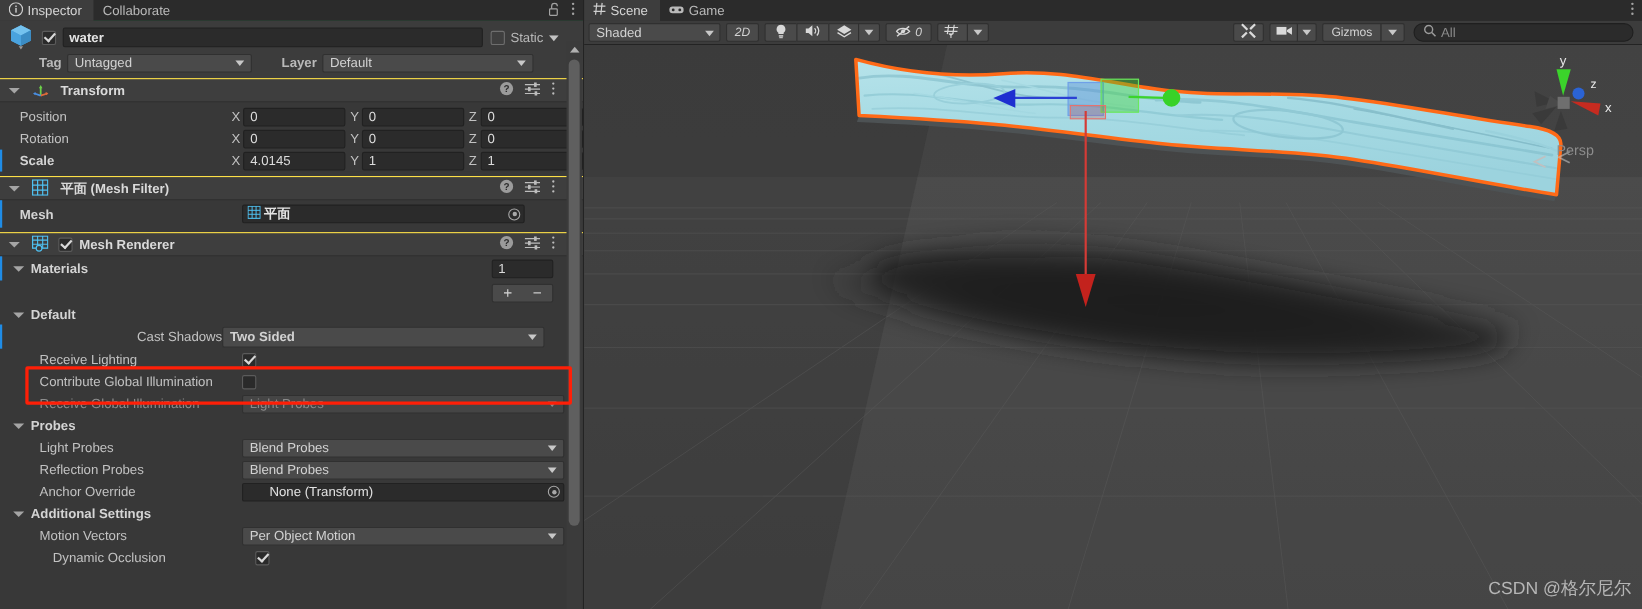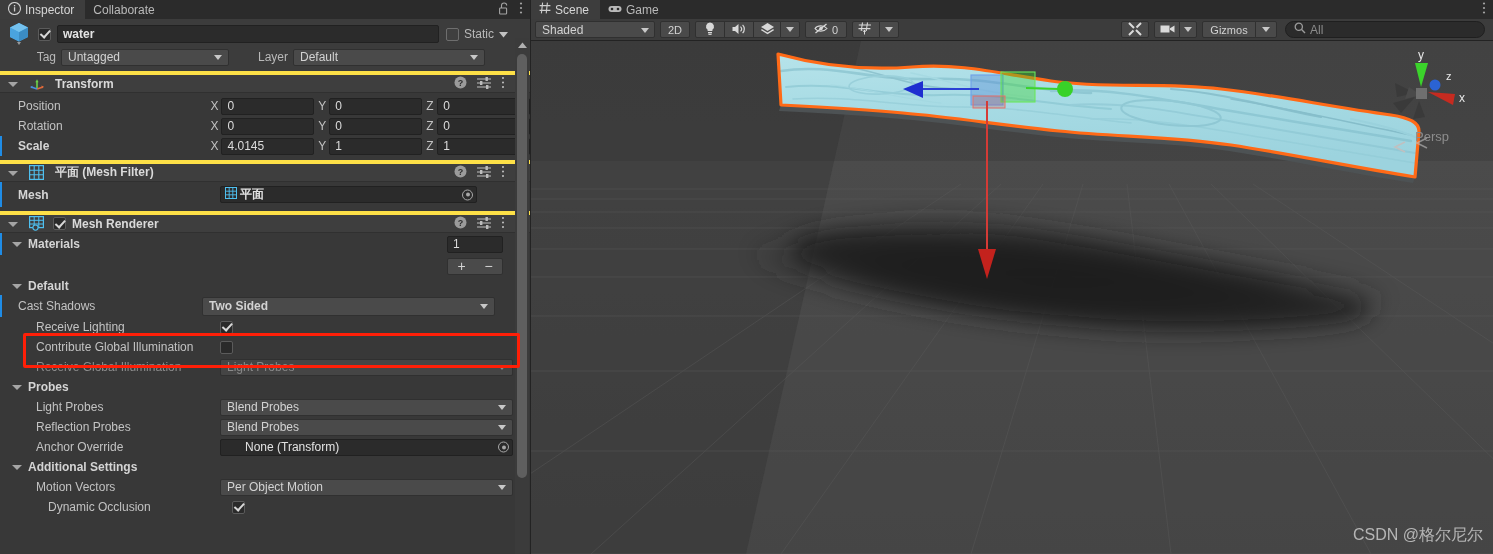--- a/index.html
+++ b/index.html
@@ -59,38 +59,38 @@
   .chk.light { background:#3f3f3f; border-color:#6e6e6e; }
   .name-field {
     flex: 1 1 auto; height: 18px; margin: 0 7px 0 6px;
     background: #2b2b2b; border: 1px solid #212121; border-radius: 2px;
     display: flex; align-items: center; padding: 0 5px;
     font-size: 12px; color: #e4e4e4; font-weight: bold;
   }
   .static-wrap { display: flex; align-items: center; gap: 5px; padding-right: 22px; }
   .static-label { font-size: 12px; color: #b9b9b9; }
   .obj-row2 { display: flex; align-items: center; height: 20px; padding: 0 22px 0 8px; gap: 5px; margin-top: 2px;}
-  .mini-label { font-size: 12px; color: #b9b9b9; }
+  .mini-label { font-size: 12px; color: #b9b9b9; font-weight: bold; }
   .dd {
     background: #4a4a4a; border: 1px solid #303030; border-radius: 2px;
     height: 17px; display: flex; align-items: center;
     padding: 0 16px 0 6px; font-size: 12px; color: #d2d2d2;
     position: relative;
   }
   .dd::after {
     content: ""; position: absolute; right: 6px; top: 50%;
     border-left: 4px solid transparent; border-right: 4px solid transparent;
     border-top: 5px solid #c8c8c8; transform: translateY(-2px);
   }
   .dd.disabled { color: #8a8a8a; background: #454545; }
   .dd.disabled::after { border-top-color: #8a8a8a; }
 
   
   .comp-header {
-    height: 22px; background: #3e3e3e; border-top: 4px solid #fde047;
+    height: 22px; background: #3e3e3e; border-top: 1px solid #fde047;
     border-bottom: 1px solid #303030;
     display: flex; align-items: center; padding-left: 7px; position: relative;
   }
   .foldout {
     width: 12px; height: 12px; position: relative; flex: 0 0 auto; margin-right: 2px;
   }
   .foldout::after {
     content: ""; position: absolute; left: 1px; top: 4px;
     border-left: 5px solid transparent; border-right: 5px solid transparent;
     border-top: 5px solid #a5a5a5;
@@ -172,21 +172,21 @@
     border-top:5px solid #c8c8c8; transform: translateY(-2px);
   }
   .tb-btn {
     height: 17px; background: #4a4a4a; border: 1px solid #303030;
     display:flex; align-items:center; justify-content:center;
     padding: 0 6px; font-size: 11px; color: #d2d2d2;
   }
   .tb-group { display:flex; align-items:center; margin-left: 5px; }
   .tb-group .tb-btn { border-radius: 0; margin-left: -1px; }
   .tb-group .tb-btn:first-child { border-radius: 2px 0 0 2px; margin-left: 0;}
-  .tb-group .tb-btn:last-child { border-radius: 0 2px 2px 0; }
+  .tb-group .tb-btn:last-child { border-radius: 0 2px 2px 0; font-style: italic; }
   .tb-arrow {
     width: 0; height: 0; border-left:4px solid transparent;
     border-right:4px solid transparent; border-top:5px solid #c8c8c8;
   }
   .tb-search {
     height: 17px; background: #2b2b2b; border: 1px solid #1f1f1f;
     border-radius: 9px; display:flex; align-items:center; gap: 4px;
     padding: 0 8px; width: 200px; font-size: 12px; color: #8b8b8b;
   }
 
@@ -470,21 +470,21 @@
         </div>
       </div>
 
       <div class="prow" style="height:18px;">
         <span class="foldout" style="margin-left:11px;"></span>
         <span class="plabel bold" style="margin-left:3px;">Default</span>
       </div>
 
       <div class="prow" style="height:22px;">
         <span class="ovbar"></span>
-        <span class="plabel" style="margin-left:18px;width:184px;">Cast Shadows</span>
+        <span class="plabel" style="margin-left:18px;width:184px;text-align:right;">Cast Shadows</span>
         <div class="dd" style="width:293px;height:19px;">
           <span style="font-weight:bold;">Two Sided</span>
         </div>
       </div>
 
       <div class="prow" style="height:20px;">
         <span class="plabel" style="margin-left:36px;width:184px;">Receive Lighting</span>
         <span class="chk on"></span>
       </div>
 

